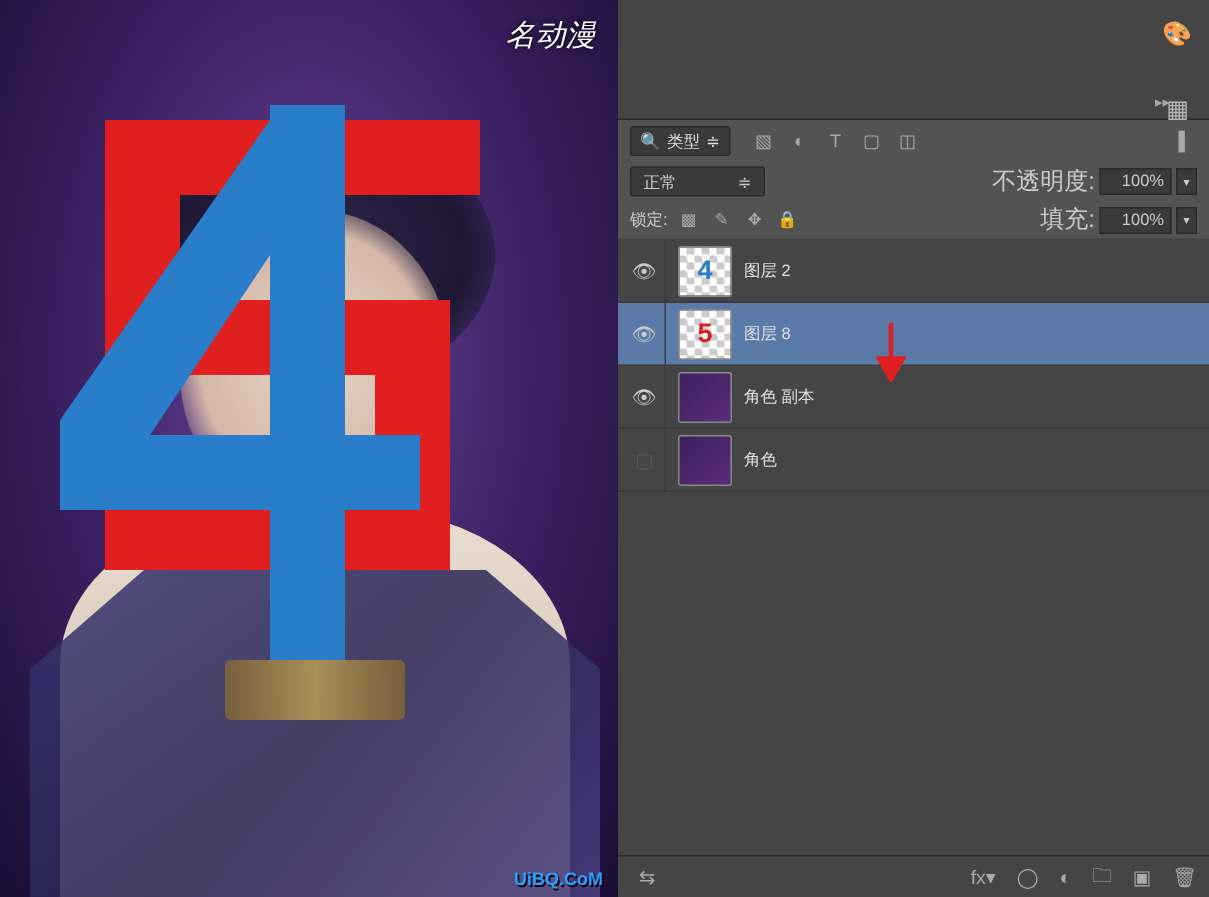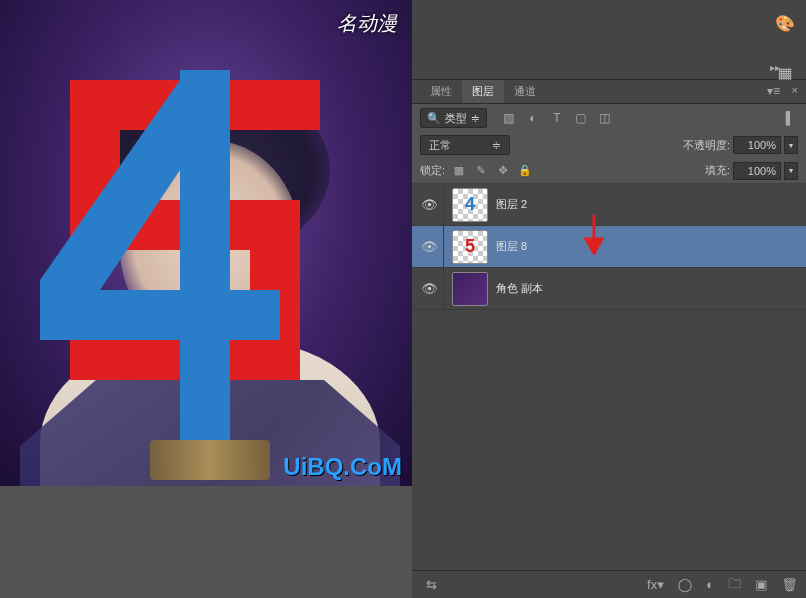--- a/index.html
+++ b/index.html
@@ -1,46 +1,46 @@
 <!DOCTYPE html>
 <html><head>
 <meta charset="utf-8">
 <style>
 * { margin: 0; padding: 0; box-sizing: border-box; }
 body { background: #535353; font-family: "Microsoft YaHei", sans-serif; font-size: 11px; color: #cccccc; width: 806px; height: 598px; overflow: hidden; position: relative; }
 .workspace { display: flex; height: 598px; }
-.canvas-area { width: 412px; height: 486px; background: linear-gradient(135deg, #2a1a4a 0%, #3d2060 30%, #5a2d7a 60%, #241540 100%); position: relative; overflow: hidden; }
+.canvas-area { width: 412px; height: 598px; background: linear-gradient(135deg, #2a1a4a 0%, #3d2060 30%, #5a2d7a 60%, #241540 100%); position: relative; overflow: hidden; }
 .char-art { position: absolute; inset: 0; background: radial-gradient(ellipse at 50% 40%, #6b4a9a 0%, #3d2265 50%, #1a0d35 100%); }
 .char-face { position: absolute; left: 120px; top: 140px; width: 180px; height: 200px; background: radial-gradient(ellipse, #e8d5c4 0%, #d4b8a8 60%, transparent 80%); border-radius: 50% 50% 45% 45%; }
 .char-hair { position: absolute; left: 90px; top: 80px; width: 240px; height: 180px; background: radial-gradient(ellipse, #2d2545 0%, #1f1835 60%, transparent 85%); border-radius: 50%; }
 .char-body { position: absolute; left: 40px; top: 340px; width: 340px; height: 260px; background: linear-gradient(180deg, #e8dcd0 0%, #d8cabe 50%, #c8b8a8 100%); border-radius: 40% 40% 0 0; }
 .char-armor { position: absolute; left: 20px; top: 380px; width: 380px; height: 220px; background: linear-gradient(135deg, #3a3570 0%, #2a2555 50%, #4a4080 100%); clip-path: polygon(0 30%, 20% 0, 80% 0, 100% 30%, 100% 100%, 0 100%); opacity: 0.85; }
 .gold-trim { position: absolute; left: 150px; top: 440px; width: 120px; height: 40px; background: linear-gradient(90deg, #8a6d2a 0%, #d4b050 50%, #8a6d2a 100%); border-radius: 4px; opacity: 0.7; }
 .watermark-top { position: absolute; top: 10px; right: 15px; color: #fff; font-size: 20px; font-style: italic; text-shadow: 0 0 4px #000; }
-.watermark-bottom { position: absolute; bottom: 5px; right: 10px; color: #2aa0ff; font-size: 24px; font-weight: bold; text-shadow: 1px 1px 0 #000; }
+.watermark-bottom { position: absolute; bottom: 5px; right: 10px; color: #2aa0ff; font-size: 12px; font-weight: bold; text-shadow: 1px 1px 0 #000; }
 .scribble-5 { position: absolute; left: 40px; top: 60px; width: 290px; height: 340px; pointer-events: none; }
 .scribble-4 { position: absolute; left: 30px; top: 60px; width: 260px; height: 390px; pointer-events: none; }
 .right-zone { flex: 1; display: flex; flex-direction: column; background: #535353; }
 .top-collapsed { height: 80px; background: #454545; border-bottom: 1px solid #2a2a2a; position: relative; }
 .icon-stack { position: absolute; right: 10px; top: 12px; display: flex; flex-direction: column; gap: 28px; }
 .tool-icon { width: 22px; height: 22px; display: flex; align-items: center; justify-content: center; color: #b8b8b8; font-size: 16px; cursor: pointer; }
 .panel-head { display: flex; align-items: center; height: 24px; background: #454545; border-bottom: 1px solid #2a2a2a; padding-left: 8px; position: relative; }
 .panel-tab { padding: 4px 10px; font-size: 11px; color: #aaa; cursor: pointer; }
 .panel-tab.active { background: #535353; color: #e8e8e8; }
 .panel-menu { position: absolute; right: 26px; top: 4px; font-size: 12px; color: #aaa; cursor: pointer; }
 .panel-close { position: absolute; right: 8px; top: 4px; font-size: 11px; color: #aaa; cursor: pointer; }
 .panel-arrows { position: absolute; right: 26px; top: -18px; font-size: 10px; color: #aaa; cursor: pointer; }
 .filter-row { display: flex; align-items: center; height: 28px; padding: 0 8px; gap: 4px; }
 .kind-select { display: flex; align-items: center; background: #3a3a3a; border: 1px solid #2a2a2a; border-radius: 2px; height: 20px; padding: 0 6px; gap: 4px; color: #ddd; cursor: pointer; }
 .filter-icons { display: flex; gap: 8px; margin-left: 10px; }
 .filt-ic { width: 16px; height: 16px; display: flex; align-items: center; justify-content: center; color: #aaa; cursor: pointer; font-size: 12px; }
 .blend-row { display: flex; align-items: center; height: 26px; padding: 0 8px; gap: 8px; }
 .blend-select { background: #3a3a3a; border: 1px solid #2a2a2a; border-radius: 2px; height: 20px; padding: 0 8px; display: flex; align-items: center; min-width: 90px; justify-content: space-between; cursor: pointer; }
 .pct-group { display: flex; align-items: center; gap: 3px; }
-.pct-label { font-size: 11px; color: #ccc; }
+.pct-label { font-size: 16px; color: #ccc; }
 .pct-box { background: #3a3a3a; border: 1px solid #2a2a2a; height: 18px; padding: 0 4px; display: flex; align-items: center; width: 48px; justify-content: flex-end; }
 .pct-caret { width: 14px; height: 18px; background: #3a3a3a; border: 1px solid #2a2a2a; display: flex; align-items: center; justify-content: center; font-size: 8px; cursor: pointer; }
 .lock-row { display: flex; align-items: center; height: 26px; padding: 0 8px; gap: 6px; border-bottom: 1px solid #424242; }
 .lock-label { font-size: 11px; }
 .lock-ic { width: 16px; height: 16px; display: flex; align-items: center; justify-content: center; color: #aaa; cursor: pointer; font-size: 11px; }
 .layers-stack { flex: 1; overflow-y: auto; background: #454545; }
 .layer-row { display: flex; align-items: center; height: 42px; border-bottom: 1px solid #3a3a3a; padding: 0 4px; cursor: pointer; }
 .layer-row.selected { background: #5a7aa8; }
 .vis-col { width: 28px; display: flex; align-items: center; justify-content: center; border-right: 1px solid #3a3a3a; height: 100%; }
 .eye-ic { font-size: 13px; color: #ccc; cursor: pointer; }
@@ -81,27 +81,20 @@
       <div class="icon-stack">
         <div class="tool-icon">🎨</div>
         <div class="tool-icon">▦</div>
       </div>
     </div>
 
     <div style="position:relative">
       <div class="panel-arrows">▸▸</div>
     </div>
 
-    <div class="panel-head">
-      <div class="panel-tab">属性</div>
-      <div class="panel-tab active">图层</div>
-      <div class="panel-tab">通道</div>
-      <div class="panel-menu">▾≡</div>
-      <div class="panel-close">×</div>
-    </div>
 
     <div class="filter-row">
       <div class="kind-select">
         <span>🔍</span>
         <span>类型</span>
         <span>≑</span>
       </div>
       <div class="filter-icons">
         <div class="filt-ic">▧</div>
         <div class="filt-ic">◐</div>
@@ -159,20 +152,27 @@
           </div>
         <span class="layer-name">图层 8</span>
       </div>
       <div class="layer-row">
         <div class="vis-col">
             <span class="eye-ic">👁</span>
           </div>
         <div class="thumb art"></div>
         <span class="layer-name">角色 副本</span>
       </div>
+      <div class="layer-row">
+        <div class="vis-col">
+            <span class="eye-ic" style="opacity:0.15">▢</span>
+          </div>
+        <div class="thumb art"></div>
+        <span class="layer-name">角色</span>
+      </div>
     </div>
 
     <div class="bottom-bar">
       <div class="bb-ic link-ic">⇆</div>
       <div class="bb-ic">fx▾</div>
       <div class="bb-ic">◯</div>
       <div class="bb-ic">◐</div>
       <div class="bb-ic">🗀</div>
       <div class="bb-ic">▣</div>
       <div class="bb-ic">🗑</div>

